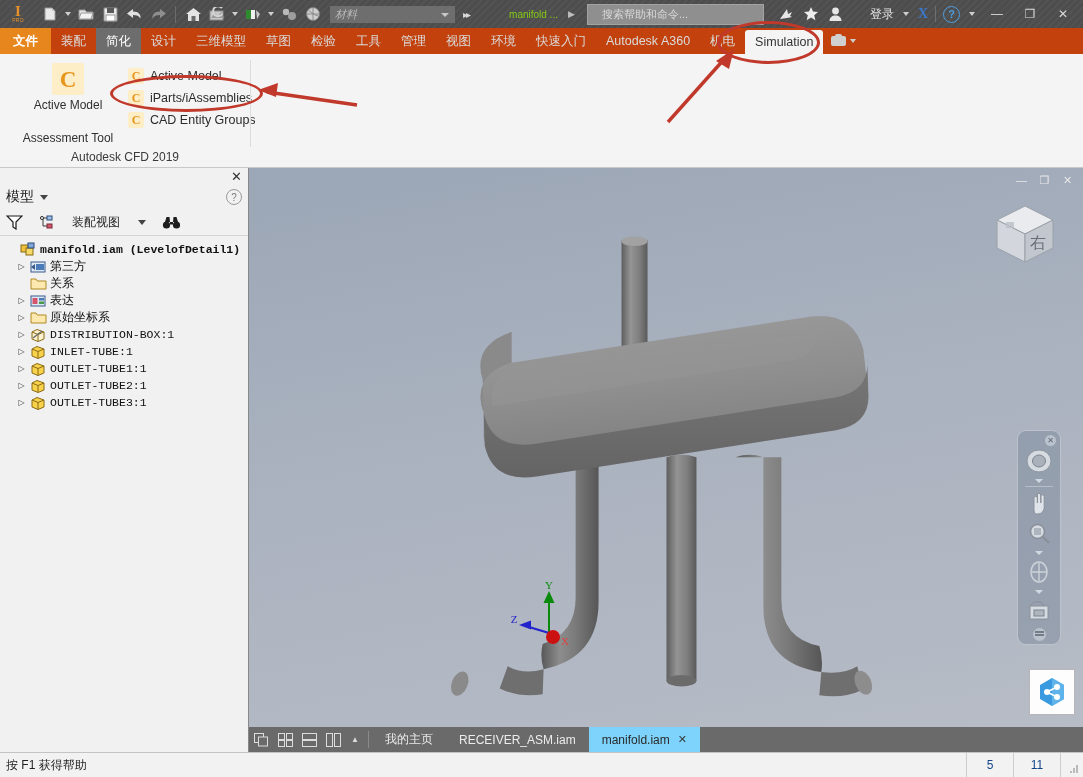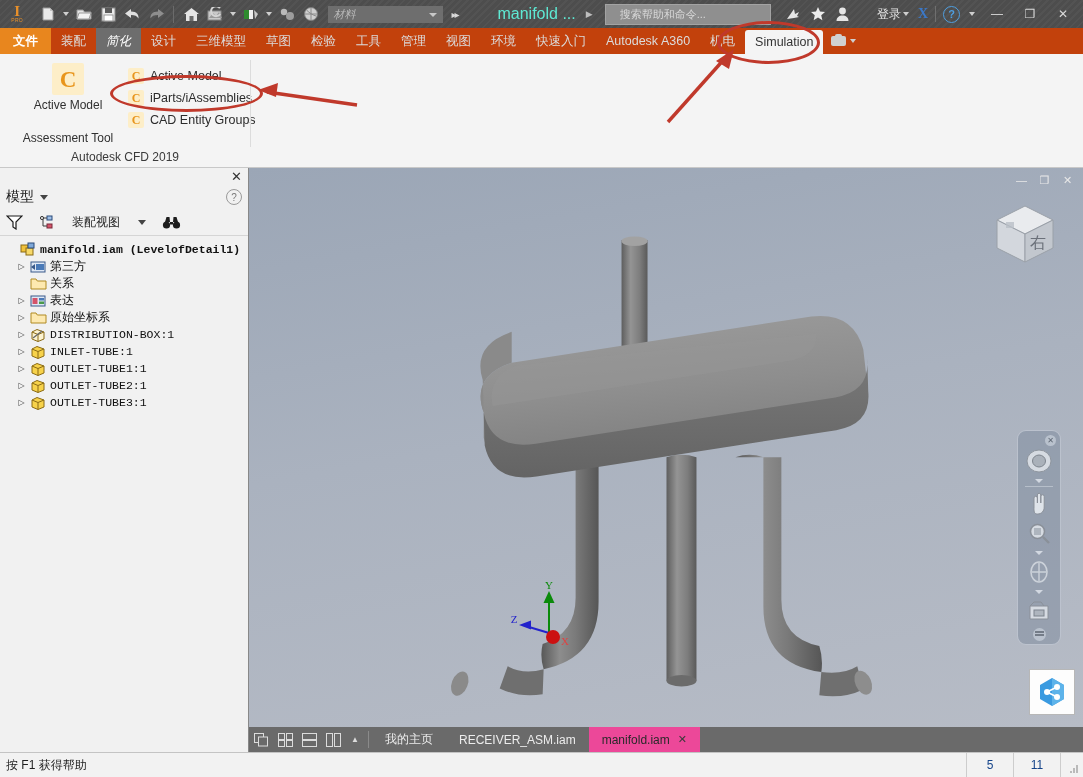--- a/index.html
+++ b/index.html
@@ -22,27 +22,27 @@
     align-items:center;justify-content:center;margin-left:5px;position:relative;z-index:2;}
   .logo-i{color:#e8902a;font-size:15px;font-weight:bold;line-height:11px;font-family:"Liberation Serif",serif;}
   .logo-pro{color:#e8902a;font-size:5px;line-height:6px;letter-spacing:.3px;}
   .qat{display:flex;align-items:center;gap:2px;margin-left:8px;position:relative;z-index:2;}
   .qbtn{width:22px;height:22px;display:flex;align-items:center;justify-content:center;
     cursor:pointer;border-radius:2px;}
   .qcaret{width:10px;height:22px;display:flex;align-items:center;justify-content:center;cursor:pointer;}
   .qcaret:after{content:"";border-left:3px solid transparent;border-right:3px solid transparent;
     border-top:4px solid #cfcfcf;}
   .qsep{width:1px;height:17px;background:#6b6b6b;margin:0 4px;}
-  .matbox{width:115px;height:17px;background:#6e6e6e;margin-left:4px;position:relative;
+  .matbox{width:125px;height:17px;background:#6e6e6e;margin-left:4px;position:relative;
     display:flex;align-items:center;z-index:2;cursor:pointer;}
   .matbox span{color:#b9b9b9;font-size:11px;font-style:italic;padding-left:5px;}
   .matbox:after{content:"";position:absolute;right:6px;top:7px;
     border-left:4px solid transparent;border-right:4px solid transparent;border-top:4px solid #c8c8c8;}
   .dblchev{color:#d8d8d8;font-size:10px;margin-left:6px;letter-spacing:-2px;z-index:2;cursor:pointer;}
-  .doctitle{margin-left:40px;color:#5eead4;font-size:16px;z-index:2;white-space:nowrap;}
+  .doctitle{margin-left:40px;color:#84cc16;font-size:10px;z-index:2;white-space:nowrap;}
   .titlechev{color:#bdbdbd;font-size:9px;margin-left:10px;z-index:2;cursor:pointer;}
   .searchbox{width:175px;height:19px;background:#8f8f8f;margin-left:12px;
     display:flex;align-items:center;z-index:2;cursor:text;border:1px solid #a3a3a3;}
   .searchbox span{color:#d8d8d8;font-size:11px;padding-left:14px;white-space:nowrap;}
   .tbicons{display:flex;align-items:center;gap:9px;margin-left:14px;z-index:2;}
   .tbi{cursor:pointer;display:flex;align-items:center;}
   .signin{color:#e2e2e2;font-size:12px;margin-left:18px;cursor:pointer;white-space:nowrap;}
   .tb-right{margin-left:auto;display:flex;align-items:center;gap:7px;padding-right:7px;z-index:2;}
   .xbrand{color:#3b78c8;font-size:14px;font-weight:bold;font-family:"Liberation Serif",serif;cursor:pointer;}
   .vsep{width:1px;height:16px;background:#6f6f6f;}
@@ -50,21 +50,21 @@
     font-size:11px;font-weight:bold;display:flex;align-items:center;justify-content:center;cursor:pointer;}
   .wbtn{width:26px;height:22px;display:flex;align-items:center;justify-content:center;
     color:#dadada;font-size:12px;cursor:pointer;}
 
   
   .ribtabs{height:26px;background:#c2410c;display:flex;align-items:stretch;
     flex:0 0 26px;position:relative;}
   .rt{padding:0 10px;display:flex;align-items:center;color:#dcdcdc;font-size:12.5px;
     cursor:pointer;white-space:nowrap;}
   .rt.file{background:#e8861e;color:#fff;font-weight:bold;padding:0 13px;}
-  .rt.hl{background:#6d6d6d;color:#fff;font-style:italic;}
+  .rt.hl{background:#6d6d6d;color:#fff;}
   .rt.active{background:#f4f4f4;color:#333;border-radius:3px 3px 0 0;margin-top:2px;}
   .rt-cam{display:flex;align-items:center;gap:4px;padding:0 8px;cursor:pointer;}
   .cam-ico{width:15px;height:10px;background:#d0d0d0;border-radius:2px;position:relative;}
   .cam-ico:before{content:"";position:absolute;left:4px;top:-2px;width:7px;height:3px;
     background:#d0d0d0;border-radius:2px 2px 0 0;}
   .rt-cam:after{content:"";border-left:3.5px solid transparent;border-right:3.5px solid transparent;
     border-top:4px solid #cfcfcf;}
 
   
   .ribpanel{background:#f4f4f4;flex:0 0 113px;position:relative;
@@ -149,21 +149,21 @@
     background:#fdfdfd;border:1px solid #b7b7b7;display:flex;align-items:center;
     justify-content:center;cursor:pointer;z-index:18;}
 
   
   .docbar{height:25px;background:#6a6a6a;display:flex;align-items:stretch;flex:0 0 25px;}
   .dvbtn{width:24px;display:flex;align-items:center;justify-content:center;cursor:pointer;}
   .dvcar{width:20px;display:flex;align-items:center;justify-content:center;cursor:pointer;color:#ddd;font-size:8px;}
   .dsep{width:1px;background:#8a8a8a;margin:4px 3px;}
   .dtab{padding:0 13px;display:flex;align-items:center;color:#ececec;font-size:12px;
     cursor:pointer;white-space:nowrap;}
-  .dtab.active{background:#ec4899;color:#2a2a2a;justify-content:center;}
+  .dtab.active{background:#7dd3fc;color:#2a2a2a;justify-content:center;}
   .dtab-x{margin-left:8px;font-size:11px;font-weight:bold;cursor:pointer;color:#3a3a3a;}
   .docfill{flex:1;}
 
   
   .statusbar{height:24px;background:#f2f2f2;border-top:1px solid #c4c4c4;
     display:flex;align-items:center;flex:0 0 24px;}
   .st-msg{font-size:12px;color:#1f1f1f;padding-left:6px;}
   .st-right{margin-left:auto;display:flex;align-items:stretch;height:100%;}
   .st-cell{width:46px;display:flex;align-items:center;justify-content:center;
     font-size:12px;color:#15448a;border-left:1px solid #cdcdcd;}

